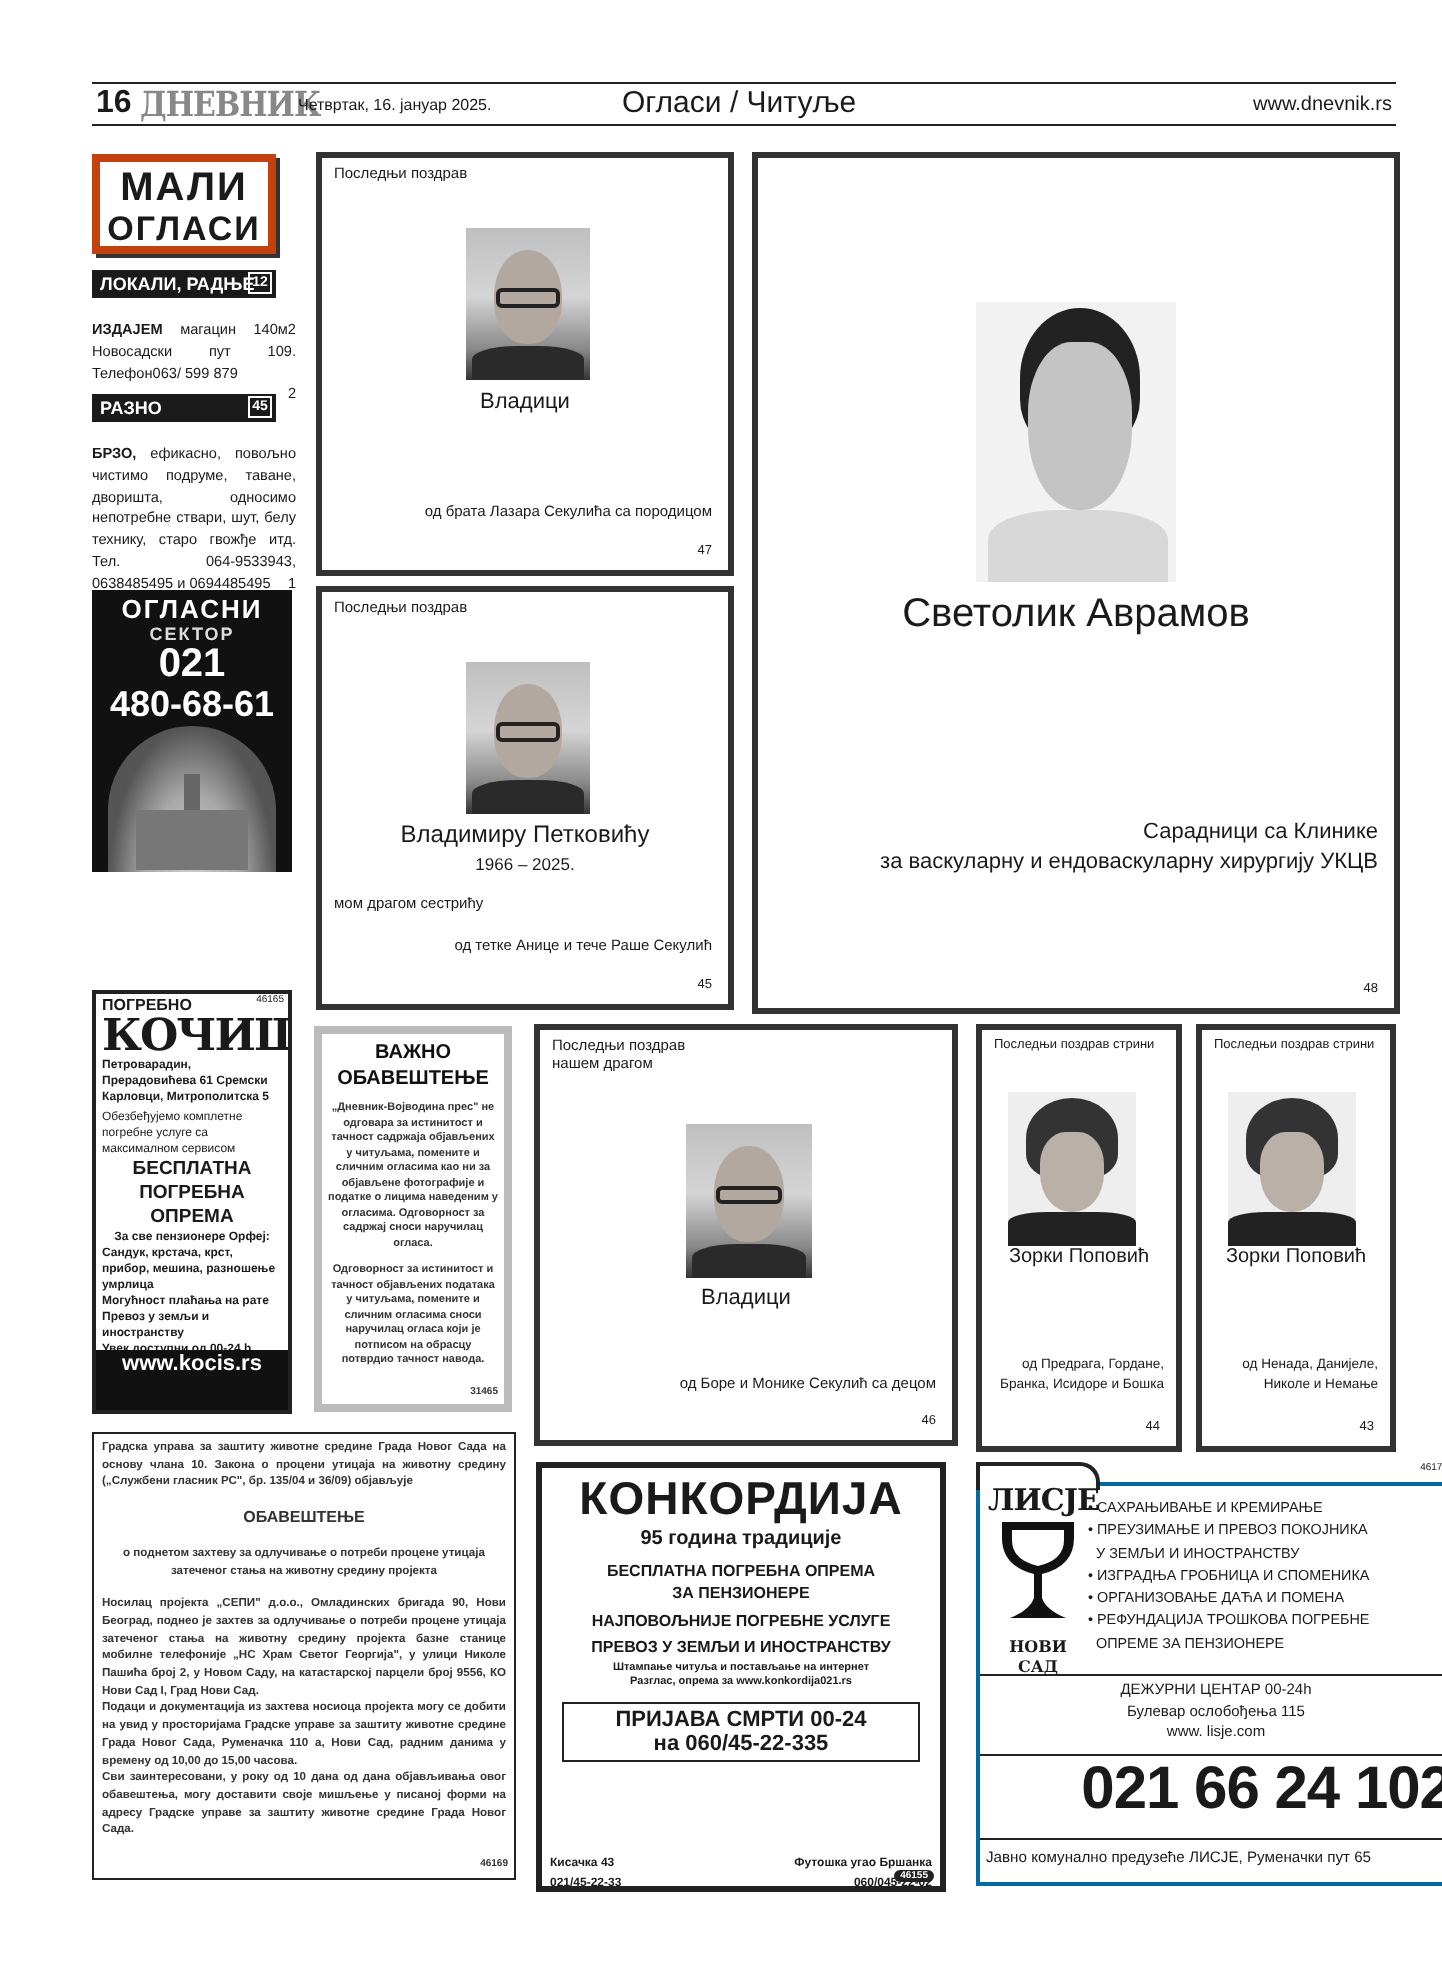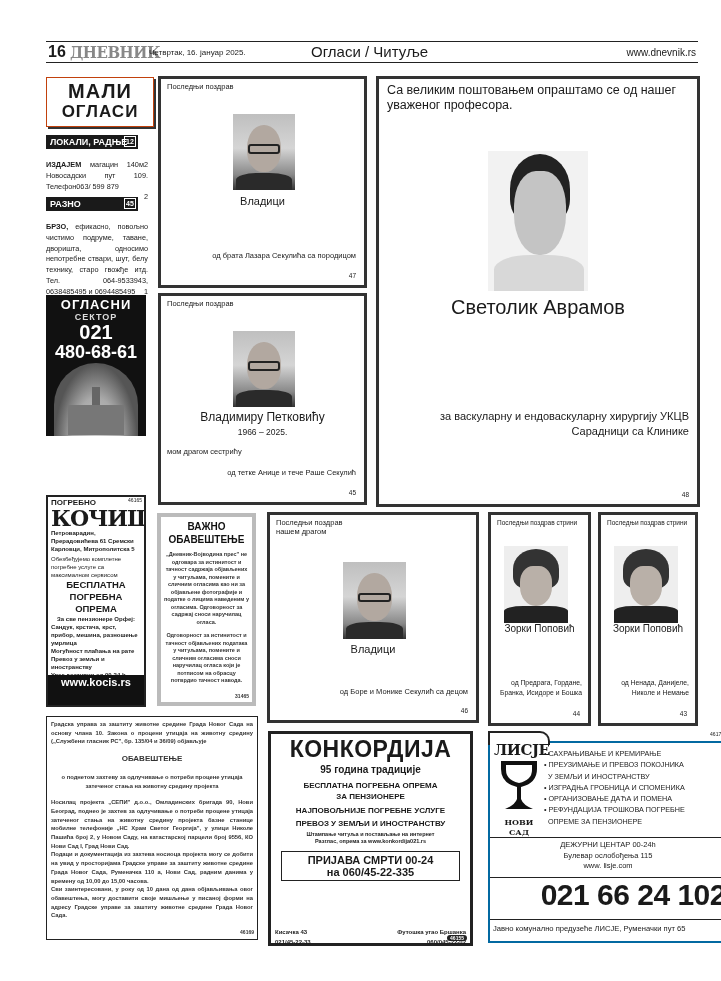--- a/index.html
+++ b/index.html
@@ -9,21 +9,21 @@
 
   
   .hdr { left: 46px; top: 41px; width: 652px; height: 22px; border-top: 1px solid #222; border-bottom: 1px solid #222; }
   .hdr .pg { position: absolute; left: 2px; top: 1px; font-size: 16px; font-weight: bold; }
   .hdr .logo { position: absolute; left: 24px; top: 1px; font-family: "DejaVu Serif", serif; font-size: 15px; color: #888; font-weight: bold; letter-spacing: -0.5px; transform: scaleY(1.15); }
   .hdr .date { position: absolute; left: 103px; top: 6px; font-size: 8px; }
   .hdr .sect { position: absolute; left: 265px; top: 1px; font-size: 15px; }
   .hdr .web { position: absolute; right: 2px; top: 5px; font-size: 10px; }
 
   
-  .mali { left: 46px; top: 77px; width: 108px; height: 50px; border: 1px solid #c2410c; box-shadow: 2px 2px 0 #333; text-align: center; font-weight: bold; line-height: 1; }
+  .mali { left: 46px; top: 77px; width: 92px; height: 50px; border: 4px solid #c2410c; box-shadow: 2px 2px 0 #333; text-align: center; font-weight: bold; line-height: 1; }
   .mali .l1 { font-size: 20px; margin-top: 3px; letter-spacing: 1px; }
   .mali .l2 { font-size: 17px; letter-spacing: 1px; margin-top: 2px; }
   .catbar { left: 46px; width: 92px; height: 14px; background: #1a1a1a; color: #fff; font-size: 9px; padding: 2px 4px; font-weight: bold; }
   .catbar .ic { position: absolute; right: 2px; top: 1px; width: 12px; height: 11px; border: 1px solid #fff; font-size: 7px; text-align: center; line-height: 9px; }
   .clstext { left: 46px; width: 102px; font-size: 7.3px; line-height: 10.8px; text-align: justify; }
   .clstext b { font-weight: bold; }
   .clsnum { font-size: 7.3px; text-align: right; }
 
   
   .sektor { left: 46px; top: 295px; width: 100px; height: 141px; background: #111; color: #fff; text-align: center; overflow: hidden; }
@@ -206,30 +206,29 @@
       <div class="shoulders"></div>
   </div>
   <div class="name" style="top:114px; font-size:12px;">Владимиру Петковићу</div>
   <div class="name" style="top:131px; font-size:8.5px;">1966 – 2025.</div>
   <div style="position:absolute; left:6px; top:151px; font-size:7.5px;">мом драгом сестрићу</div>
   <div style="position:absolute; right:8px; top:172px; font-size:7.5px;">од тетке Анице и тече Раше Секулић</div>
   <div class="num">45</div>
 </div>
 
 <div class="abs obit" style="left:376px; top:76px; width:324px; height:431px;">
-  <div style="position:absolute; left:8px; top:4px; right:8px; font-size:12.5px; line-height:15px;">Са великим поштовањем опраштамо се од нашег уваженог професора.</div>
   <div class="photo prof" style="left:109px; top:72px; width:100px; height:140px;">
     <div class="hair"></div>
       <div class="face"></div>
       <div class="suit"></div>
   </div>
   <div class="name" style="top:217px; font-size:20px;">Светолик Аврамов</div>
   <div style="position:absolute; right:8px; top:330px; font-size:11px; text-align:right; line-height:15px;">
+    <div>Сарадници са Клинике</div>
     <div>за васкуларну и ендоваскуларну хирургију УКЦВ</div>
-    <div>Сарадници са Клинике</div>
   </div>
   <div class="num">48</div>
 </div>
 
 <div class="abs obit" style="left:267px; top:512px; width:212px; height:211px;">
   <div class="top">
     <div>Последњи поздрав</div>
     <div>нашем драгом</div>
   </div>
   <div class="photo man" style="left:73px; top:47px; width:63px; height:77px;">

